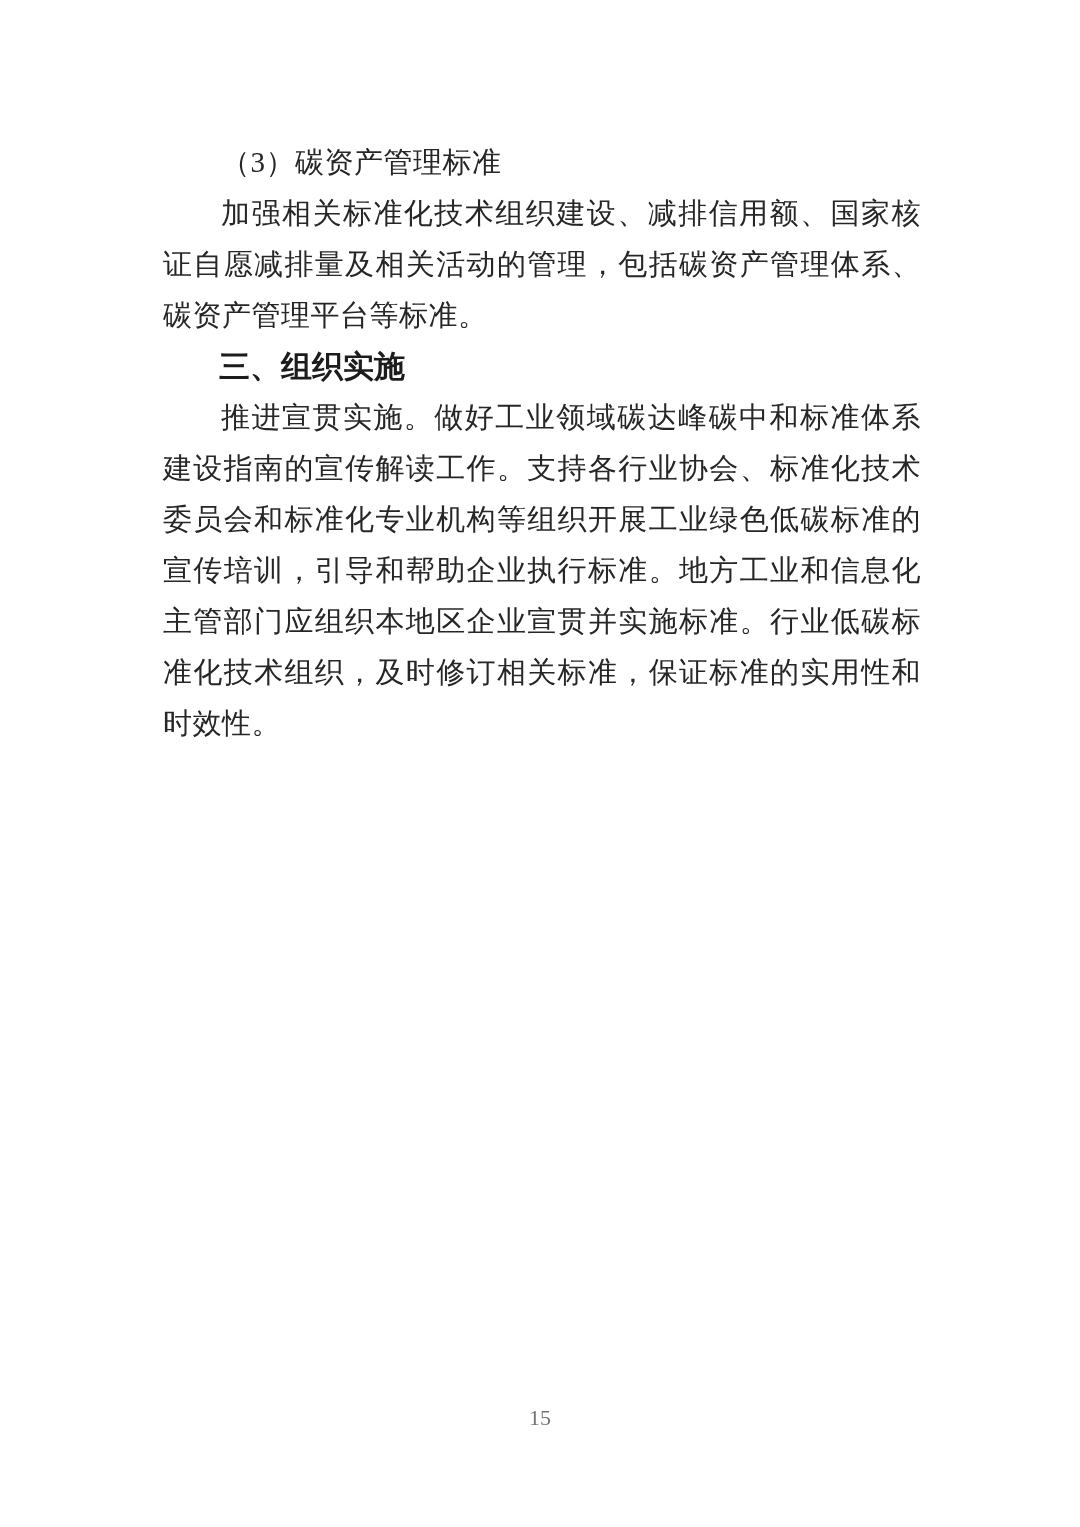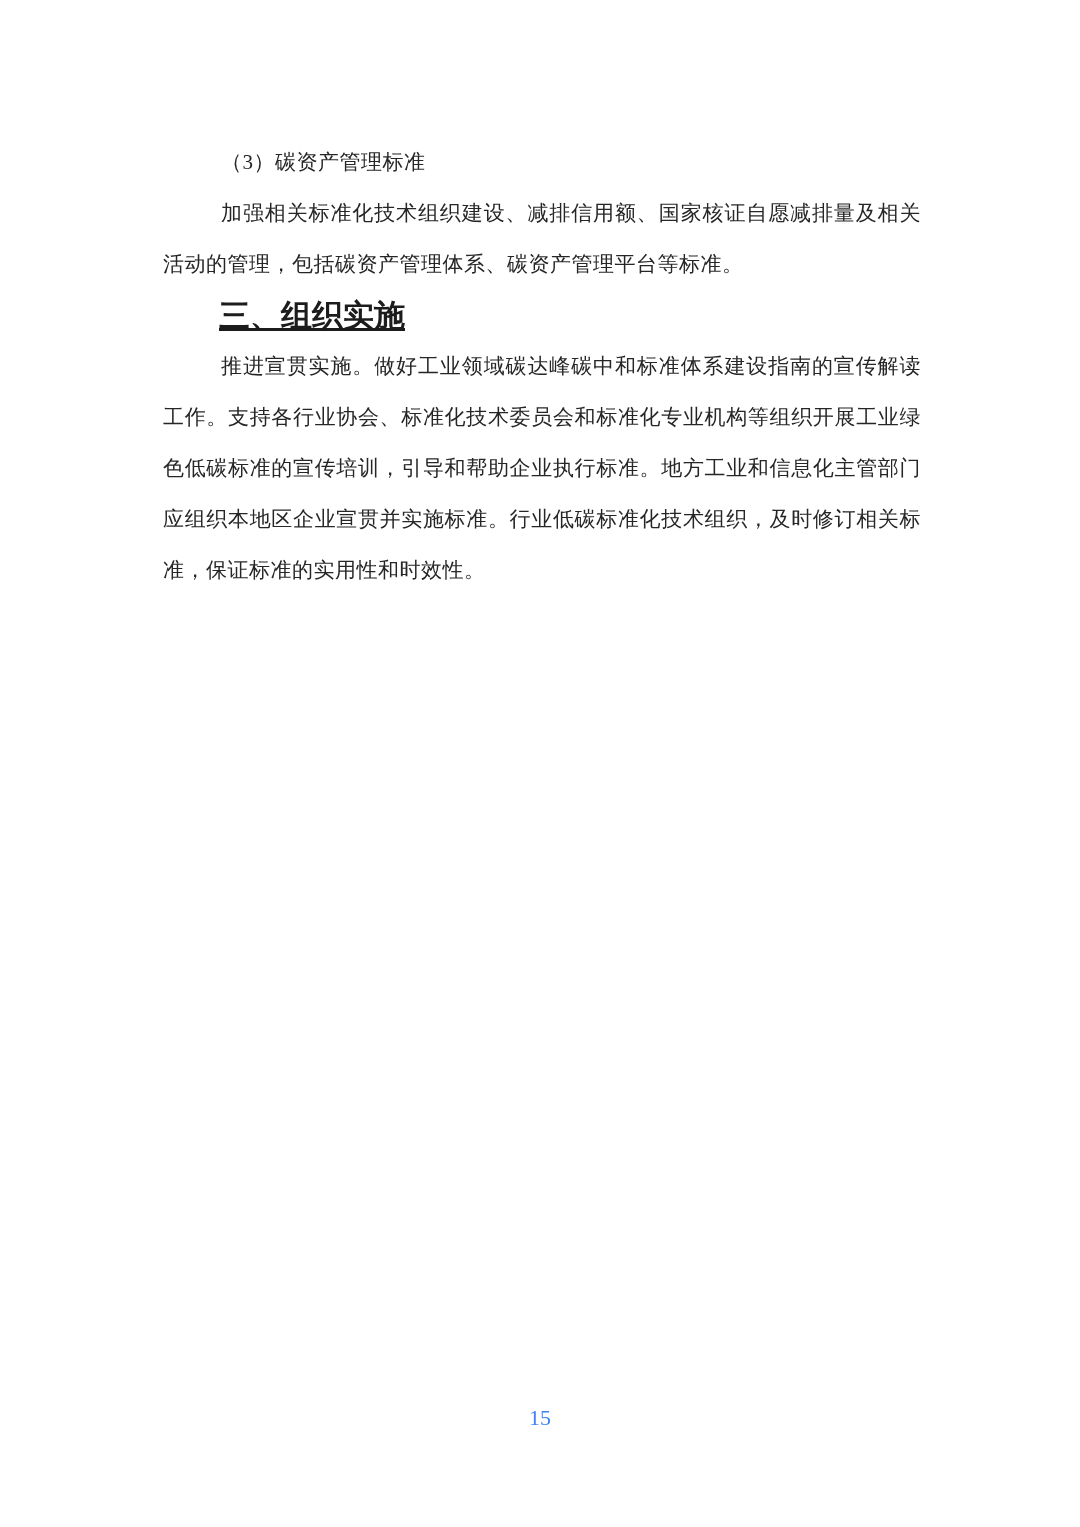--- a/index.html
+++ b/index.html
@@ -17,52 +17,51 @@
     color: #262626;
   }
   .content {
     position: absolute;
     left: 163px;
     top: 137px;
     width: 758px;
   }
   .para, .subheading {
     margin: 0;
-    font-size: 21px;
+    font-size: 29px;
     line-height: 51px;
     text-align: justify;
     text-justify: inter-ideograph;
     text-indent: 58px;
     letter-spacing: 0.5px;
     color: #262626;
     font-weight: 400;
   }
   .subheading {
     text-align: left;
   }
   .heading {
     margin: 0;
     font-size: 31px;
     line-height: 51px;
     text-indent: 56px;
     font-weight: 700;
     font-family: "Liberation Sans", "DejaVu Sans", sans-serif;
     color: #1c1c1c;
     text-align: left;
-    text-decoration: underline;
   }
   .page-number {
     position: absolute;
     left: 0;
     right: 0;
     top: 1403px;
     text-align: center;
     font-size: 22px;
     line-height: 30px;
-    color: #3b82f6;
+    color: #737373;
     font-family: "Liberation Serif", "DejaVu Serif", serif;
   }
 </style>
 </head>
 <body>
 
 <div class="page">
   <div class="content">
     <p class="subheading">（3）碳资产管理标准</p>
     <p class="para">加强相关标准化技术组织建设、减排信用额、国家核证自愿减排量及相关活动的管理，包括碳资产管理体系、碳资产管理平台等标准。</p>

